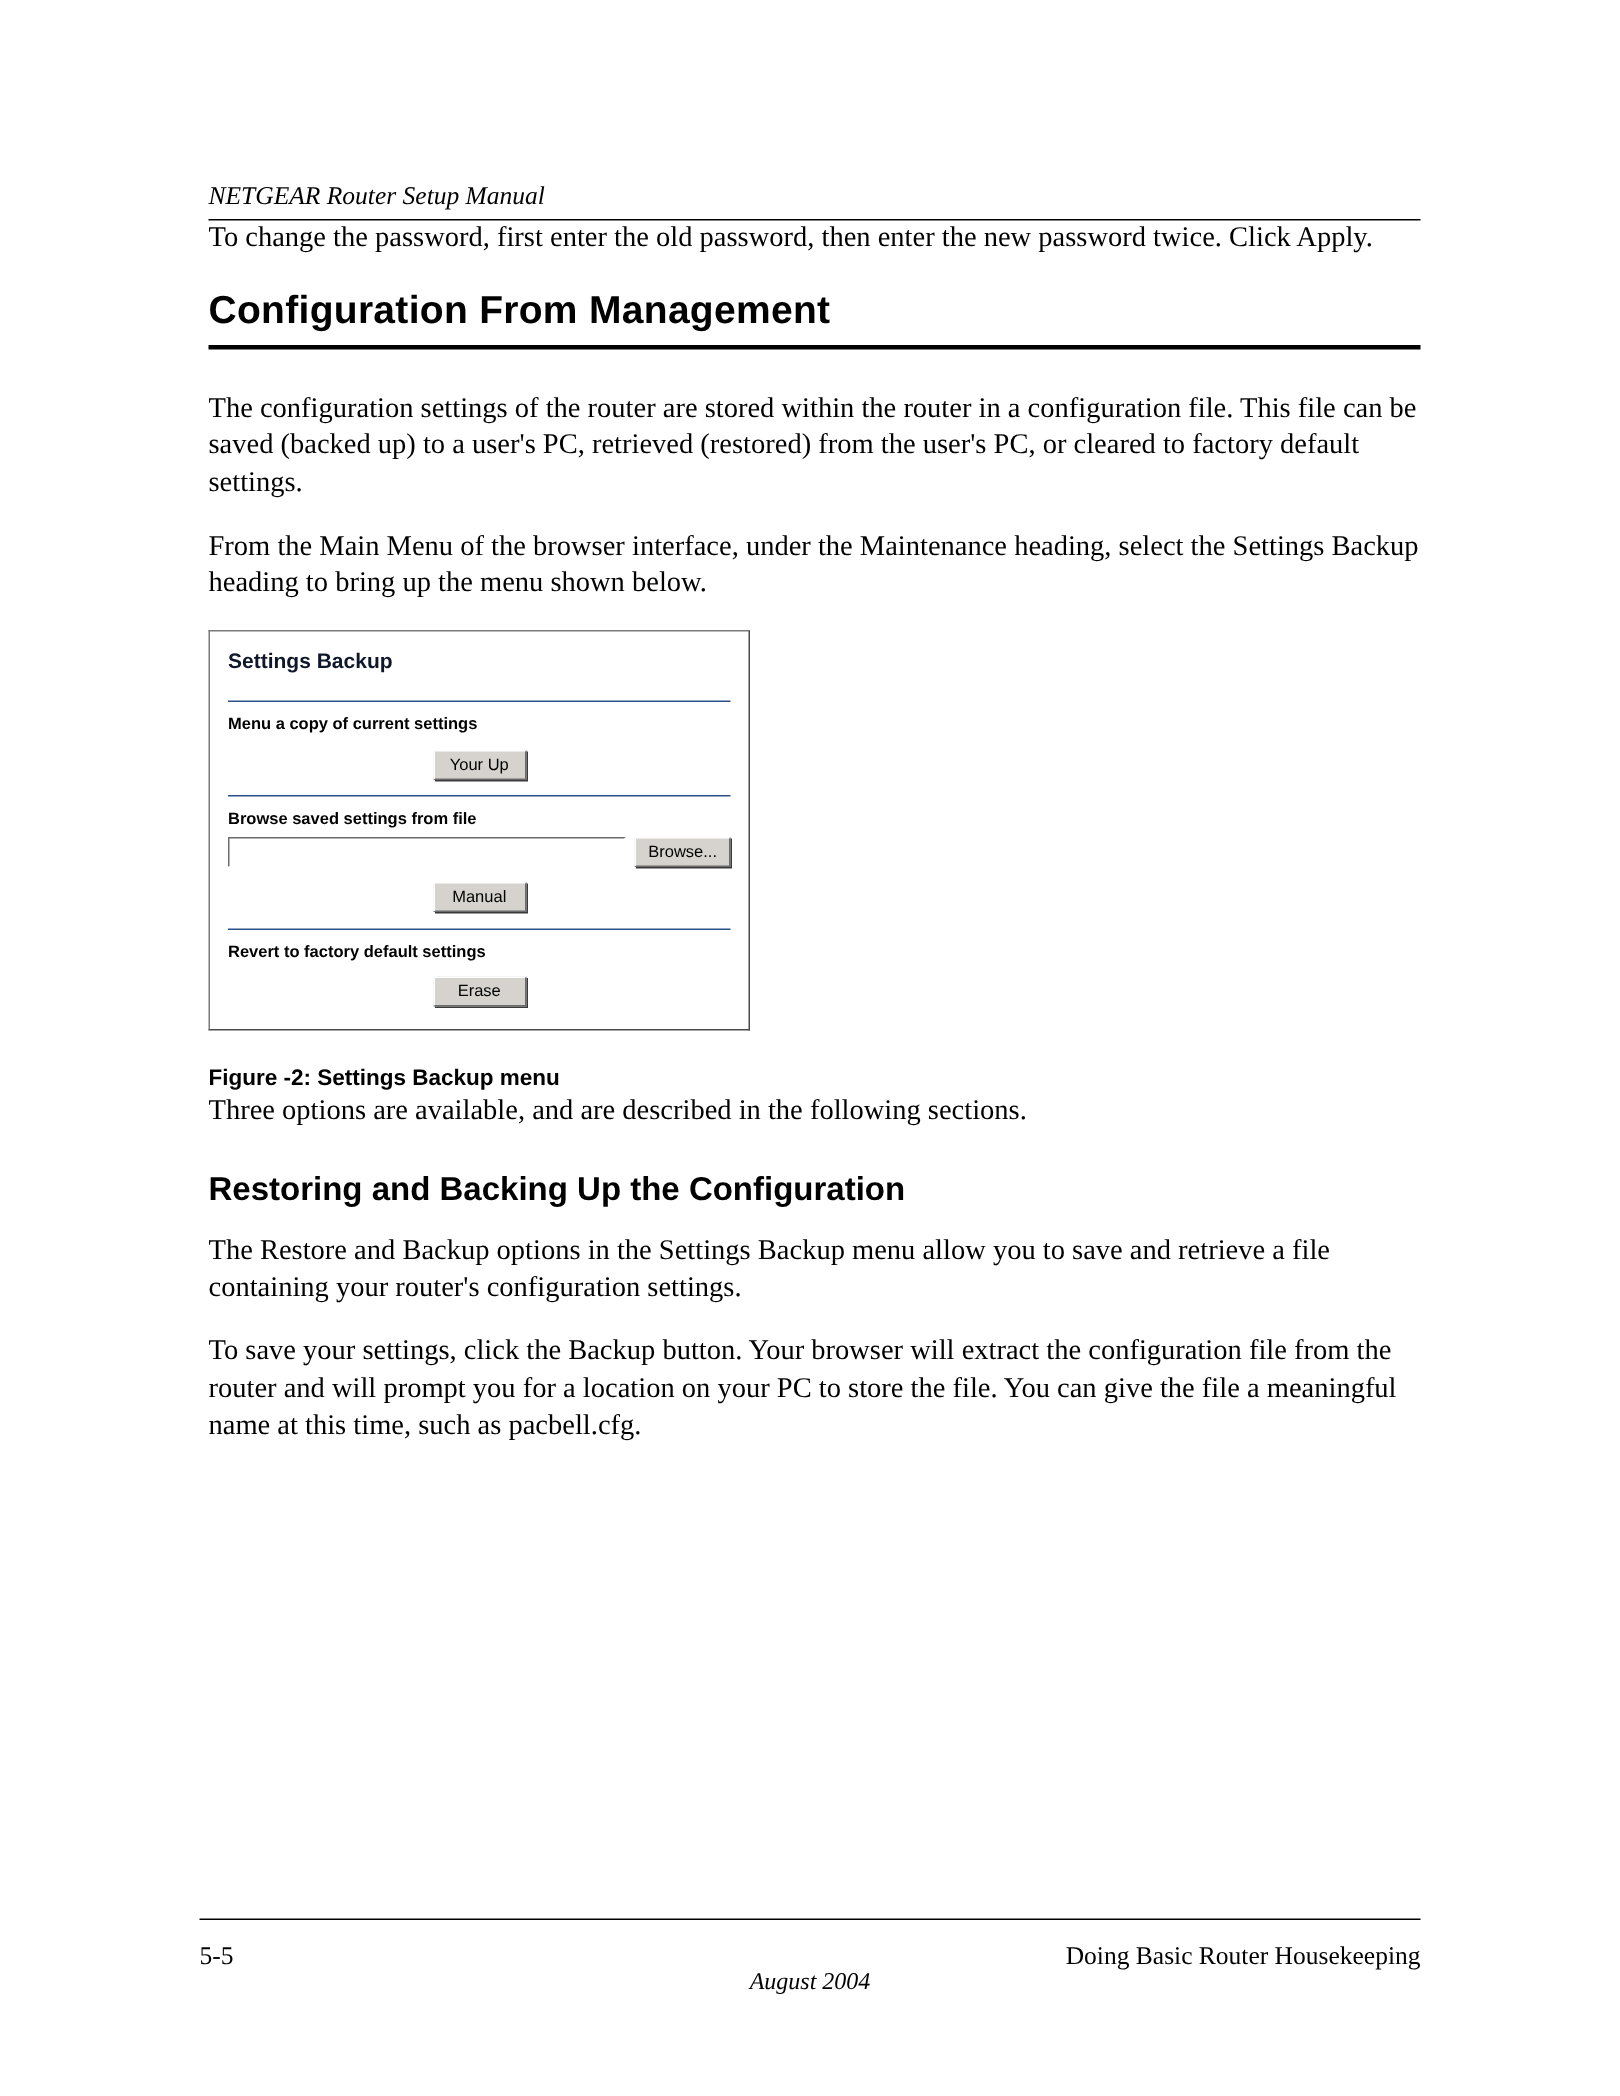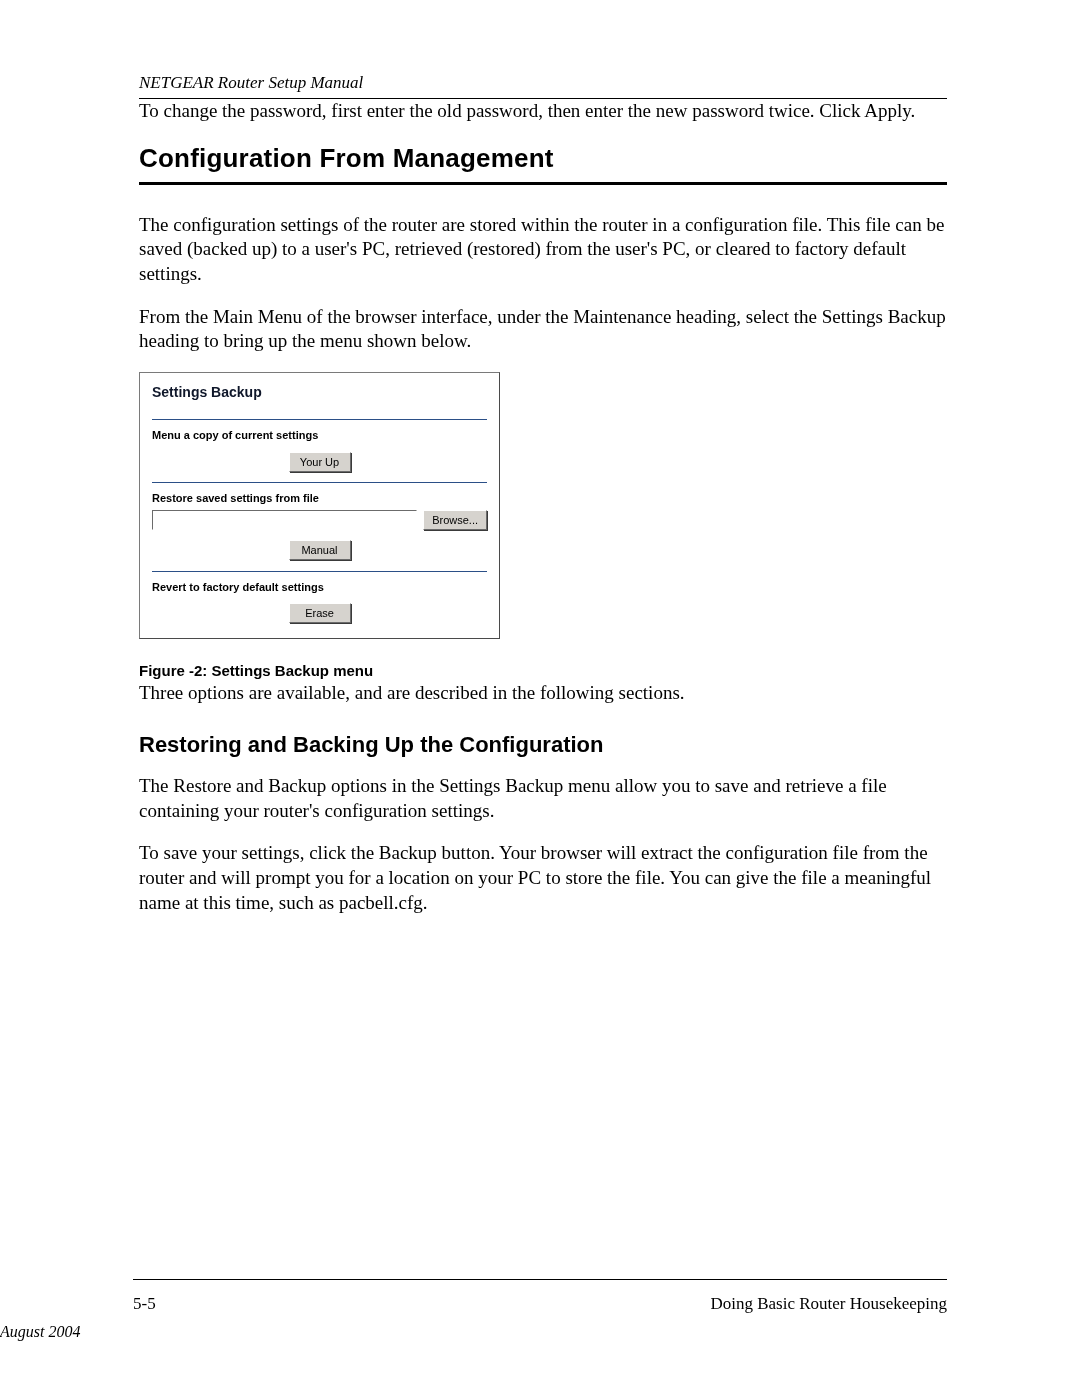--- a/index.html
+++ b/index.html
@@ -8,21 +8,21 @@
     background: #fff;
     font-family: "Times New Roman", Times, serif;
     font-size: 19px; 
     color: #000;
     line-height: 1.3;
   }
   .page {
     width: 1080px;
     height: 1397px;
     box-sizing: border-box;
-    padding: 72px 133px 60px 139px;
+    padding: 120px 133px 60px 139px;
     position: relative;
   }
   .running-header {
     font-style: italic;
     font-size: 17px;
     margin-bottom: 4px;
   }
   hr.rule {
     border: none;
     border-top: 1px solid #000;
@@ -146,21 +146,22 @@
   .footer .pg {
     font-family: "Times New Roman", Times, serif;
   }
   .footer .chap {
     font-family: "Times New Roman", Times, serif;
   }
   .footer-date {
     position: absolute;
     left: 0;
     right: 0;
-    bottom: 54px;
+    bottom: 64px;
+    text-align: center;
     font-style: italic;
     font-size: 16px;
   }
 </style>
 </head>
 <body>
 
 <div class="page">
 
   <div class="running-header">NETGEAR Router Setup Manual</div>
@@ -179,21 +180,21 @@
     <div class="shot-title">Settings Backup</div>
 
     <div class="shot-group">
       <div class="shot-label">Menu a copy of current settings</div>
       <div class="btn-row-center">
         <span class="btn">Your Up</span>
       </div>
     </div>
 
     <div class="shot-group">
-      <div class="shot-label">Restore saved settings from file</div>
+      <div class="shot-label">Browse saved settings from file</div>
       <div class="file-row">
         <input class="file-input" type="text" value="" style="">
         <span class="btn">Browse...</span>
       </div>
       <div class="btn-row-center">
         <span class="btn">Manual</span>
       </div>
     </div>
 
     <div class="shot-group" style="margin-bottom:2px">

